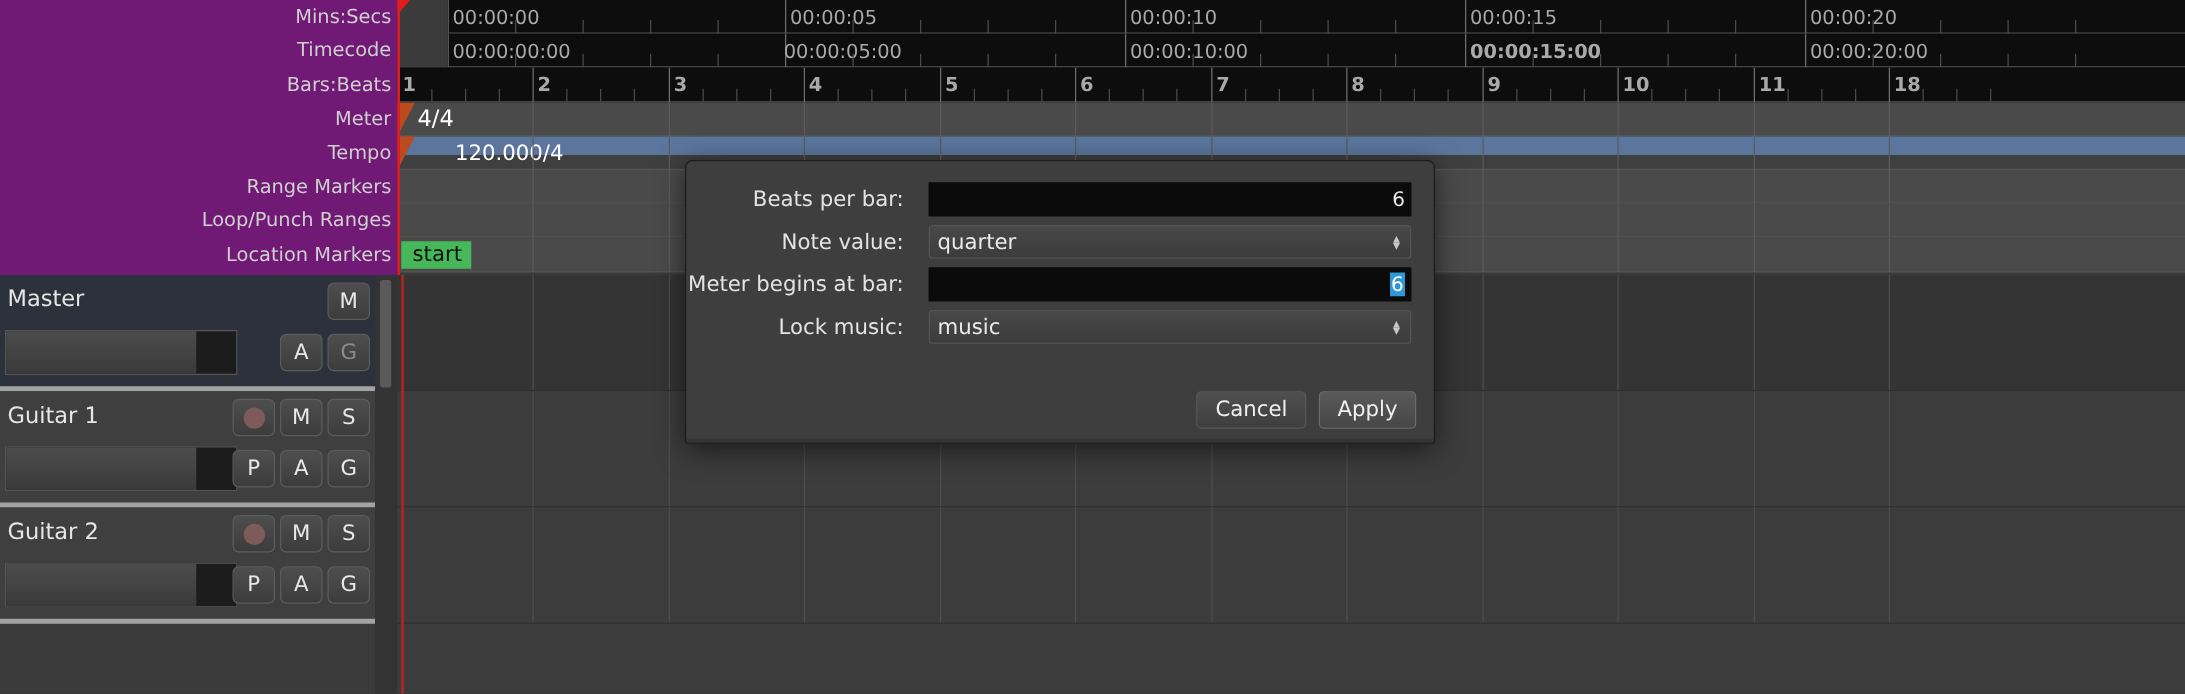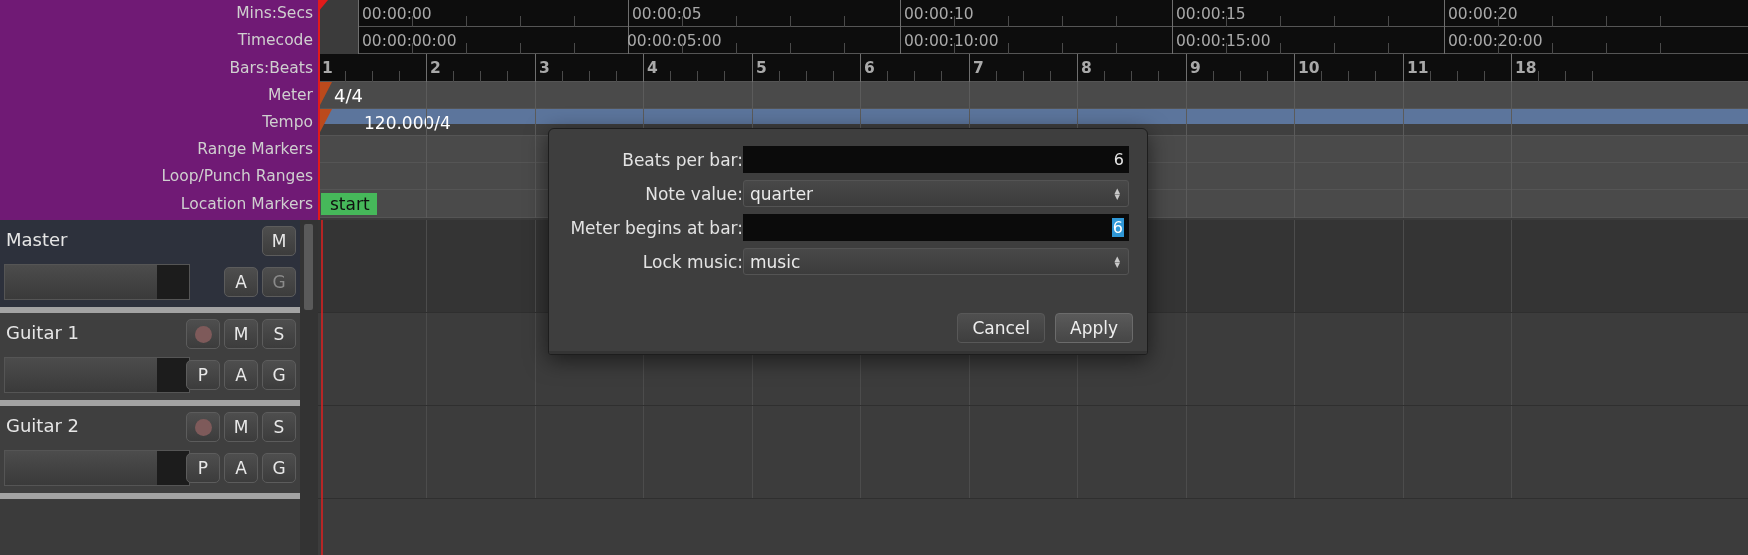--- a/index.html
+++ b/index.html
@@ -103,21 +103,21 @@
     background: #cc2222; opacity: .85; z-index: 20;
   }
 
   
   #track-headers {
     position: absolute; left: 0; top: 220px; width: 300px; height: 335px;
     background: #3b3b3b;
   }
   .track {
     position: relative; width: 300px;
-    border-bottom: 6px solid #a3a3a3;
+    border-bottom: 4px solid #a3a3a3;
     padding-left: 42px;
   }
   .track.master { height: 93px; background: #2d313c; }
   .track.normal { height: 93px; background: #3f3f3f; }
   .track-name {
     position: absolute; left: 6px; top: 9px;
     color: #e6e6e6; font-size: 18px;
   }
   .fader {
     position: absolute; left: 4px; top: 44px;
@@ -201,21 +201,21 @@
     display: flex; align-items: center; justify-content: center;
     color: #f2f2f2; font-size: 21px; line-height: 1;
     cursor: pointer;
   }
   #dialog-body { padding: 14px 18px 0 0; }
   .form-row {
     display: flex; align-items: center;
     height: 33px; margin-bottom: 1px;
   }
   .form-label {
-    width: 194px; text-align: right; padding-right: 0;
+    width: 194px; text-align: right; padding-right: 20px;
     color: #e3e3e3; font-size: 17px; white-space: nowrap;
     flex: 0 0 194px;
   }
   .form-field { flex: 1 1 auto; position: relative; height: 27px; }
   .field-entry {
     position: absolute; inset: 0;
     background: #0b0b0b; border: 1px solid #0b0b0b;
     display: flex; align-items: center; justify-content: flex-end;
     padding-right: 4px;
     color: #e6e6e6; font-size: 16px;
@@ -308,21 +308,21 @@
       </div>
     <div class="lane lane-timecode" id="lane-timecode">
         <div class="lane-sep"></div>
         <div class="tick" style="left: 0px;"></div>
         <div class="tick-text" style="left: 0px;">00:00:00:00</div>
         <div class="tick" style="left: 270px;"></div>
         <div class="tick-text" style="left: 265px;">00:00:05:00</div>
         <div class="tick" style="left: 542px;"></div>
         <div class="tick-text" style="left: 542px;">00:00:10:00</div>
         <div class="tick" style="left: 814px;"></div>
-        <div class="tick-text" style="left: 814px;">00:00:15:00</div>
+        <div class="tick-text" style="left: 814px; font-weight: bold;">00:00:15:00</div>
         <div class="tick" style="left: 1086px;"></div>
         <div class="tick-text" style="left: 1086px;">00:00:20:00</div>
         <div class="tick minor" style="left: 54px;"></div>
         <div class="tick minor" style="left: 108px;"></div>
         <div class="tick minor" style="left: 162px;"></div>
         <div class="tick minor" style="left: 216px;"></div>
         <div class="tick minor" style="left: 324px;"></div>
         <div class="tick minor" style="left: 378px;"></div>
         <div class="tick minor" style="left: 432px;"></div>
         <div class="tick minor" style="left: 486px;"></div>

